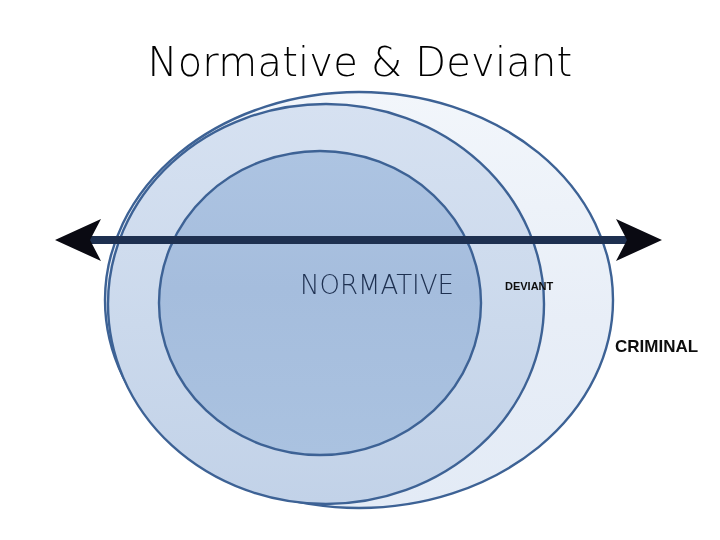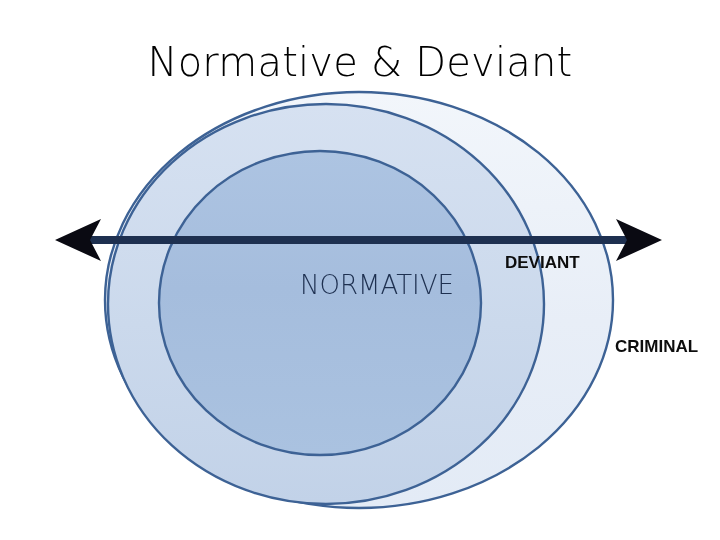--- a/index.html
+++ b/index.html
@@ -73,24 +73,24 @@
     text-align: center;
     font-family: "DejaVu Sans", sans-serif;
     font-weight: 300;
     font-size: 26px;
     line-height: 34px;
     color: #1e3050;
   }
 
   #label-deviant {
     left: 466px;
-    top: 253px;
+    top: 276px;
     font-family: "Liberation Sans", sans-serif;
     font-weight: bold;
-    font-size: 17px;
+    font-size: 11px;
     line-height: 20px;
     color: #0d0d0d;
   }
 
   #label-criminal {
     left: 540px;
     top: 337px;
     font-family: "Liberation Sans", sans-serif;
     font-weight: bold;
     font-size: 17px;

